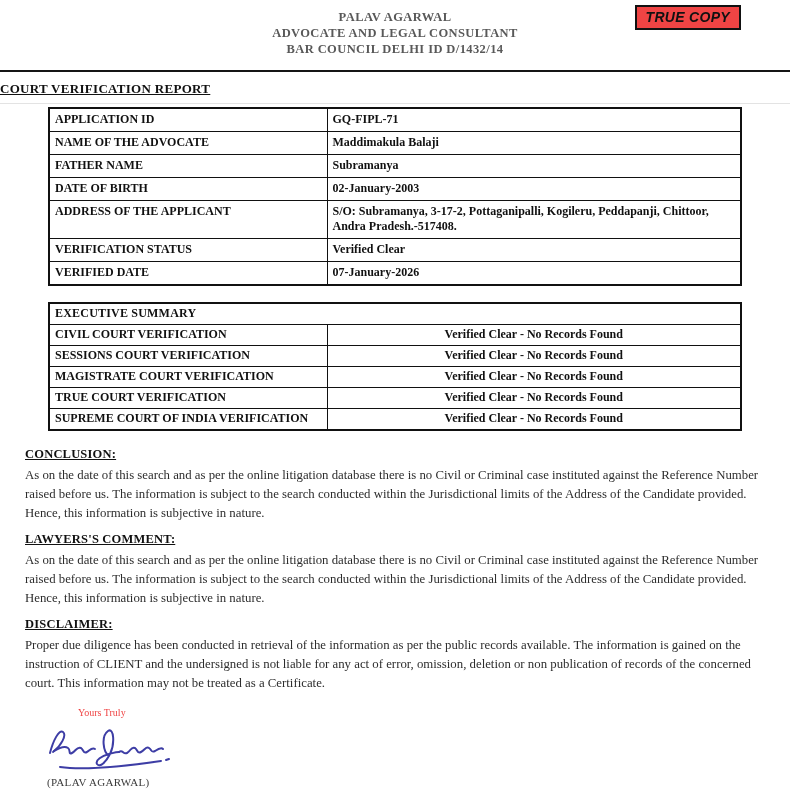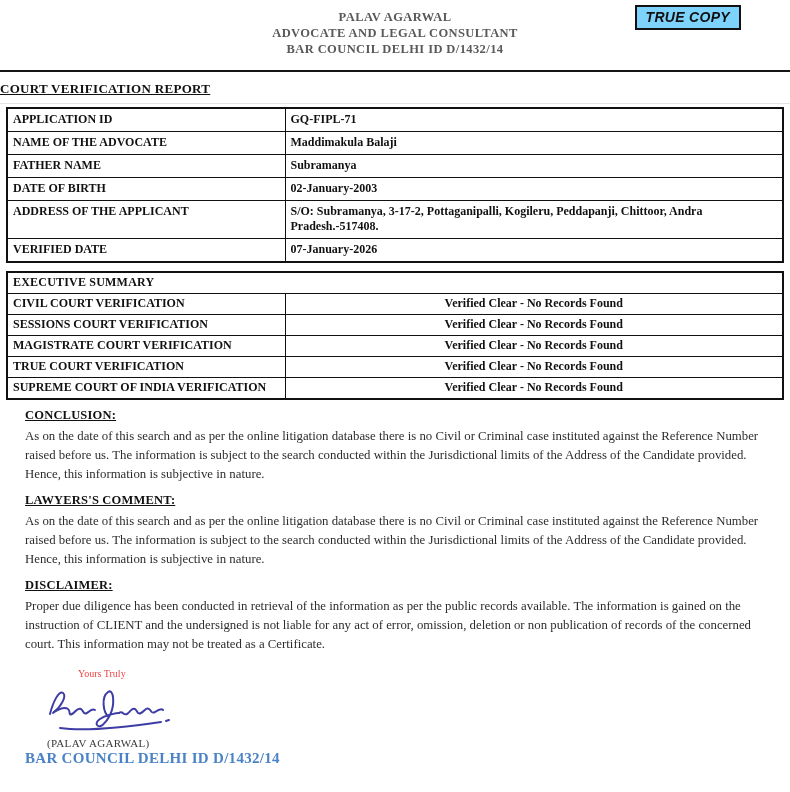--- a/index.html
+++ b/index.html
@@ -27,21 +27,21 @@
     top: 5px;
     right: 49px;
     border: 2px solid #111111;
     padding: 2px 9px 3px 9px;
     font-family: "Liberation Sans", sans-serif;
     font-weight: bold;
     font-style: italic;
     font-size: 14px;
     letter-spacing: 0.3px;
     color: #111111;
-    background: #7dd3fc;
+    background: #ef4444;
   }
   .top-rule {
     border: none;
     border-top: 2.5px solid #151515;
     margin: 13px 0 0 0;
   }
   .report-title {
     margin: 9px 0 0 0;
     font-size: 13px;
     font-weight: bold;
@@ -52,22 +52,22 @@
   .subtle-rule {
     border: none;
     border-top: 1px solid #e3e3e3;
     margin: 6px 0 0 0;
   }
 
   
   table.doc-tbl {
     border-collapse: collapse;
     table-layout: fixed;
-    width: 778px;
-    margin: 3px auto 0 auto;
+    width: 694px;
+    margin: 3px auto 16px auto;
     border: 2px solid #111111;
   }
   table.doc-tbl td {
     border: 1px solid #111111;
     font-size: 12px;
     font-weight: bold;
     color: #111111;
     padding: 3px 5px 4px 5px;
     line-height: 15px;
     vertical-align: middle;
@@ -156,20 +156,24 @@
         <td>FATHER NAME</td>
         <td>Subramanya</td>
       </tr>
       <tr>
         <td>DATE OF BIRTH</td>
         <td>02-January-2003</td>
       </tr>
       <tr>
         <td style="vertical-align:top;">ADDRESS OF THE APPLICANT</td>
         <td>S/O: Subramanya, 3-17-2, Pottaganipalli, Kogileru, Peddapanji, Chittoor, Andra Pradesh.-517408.</td>
+      </tr>
+      <tr>
+        <td>VERIFICATION STATUS</td>
+        <td>Verified Clear</td>
       </tr>
       <tr>
         <td>VERIFIED DATE</td>
         <td>07-January-2026</td>
       </tr>
     </tbody>
   </table>
 
   <table class="doc-tbl summary">
     <colgroup>

